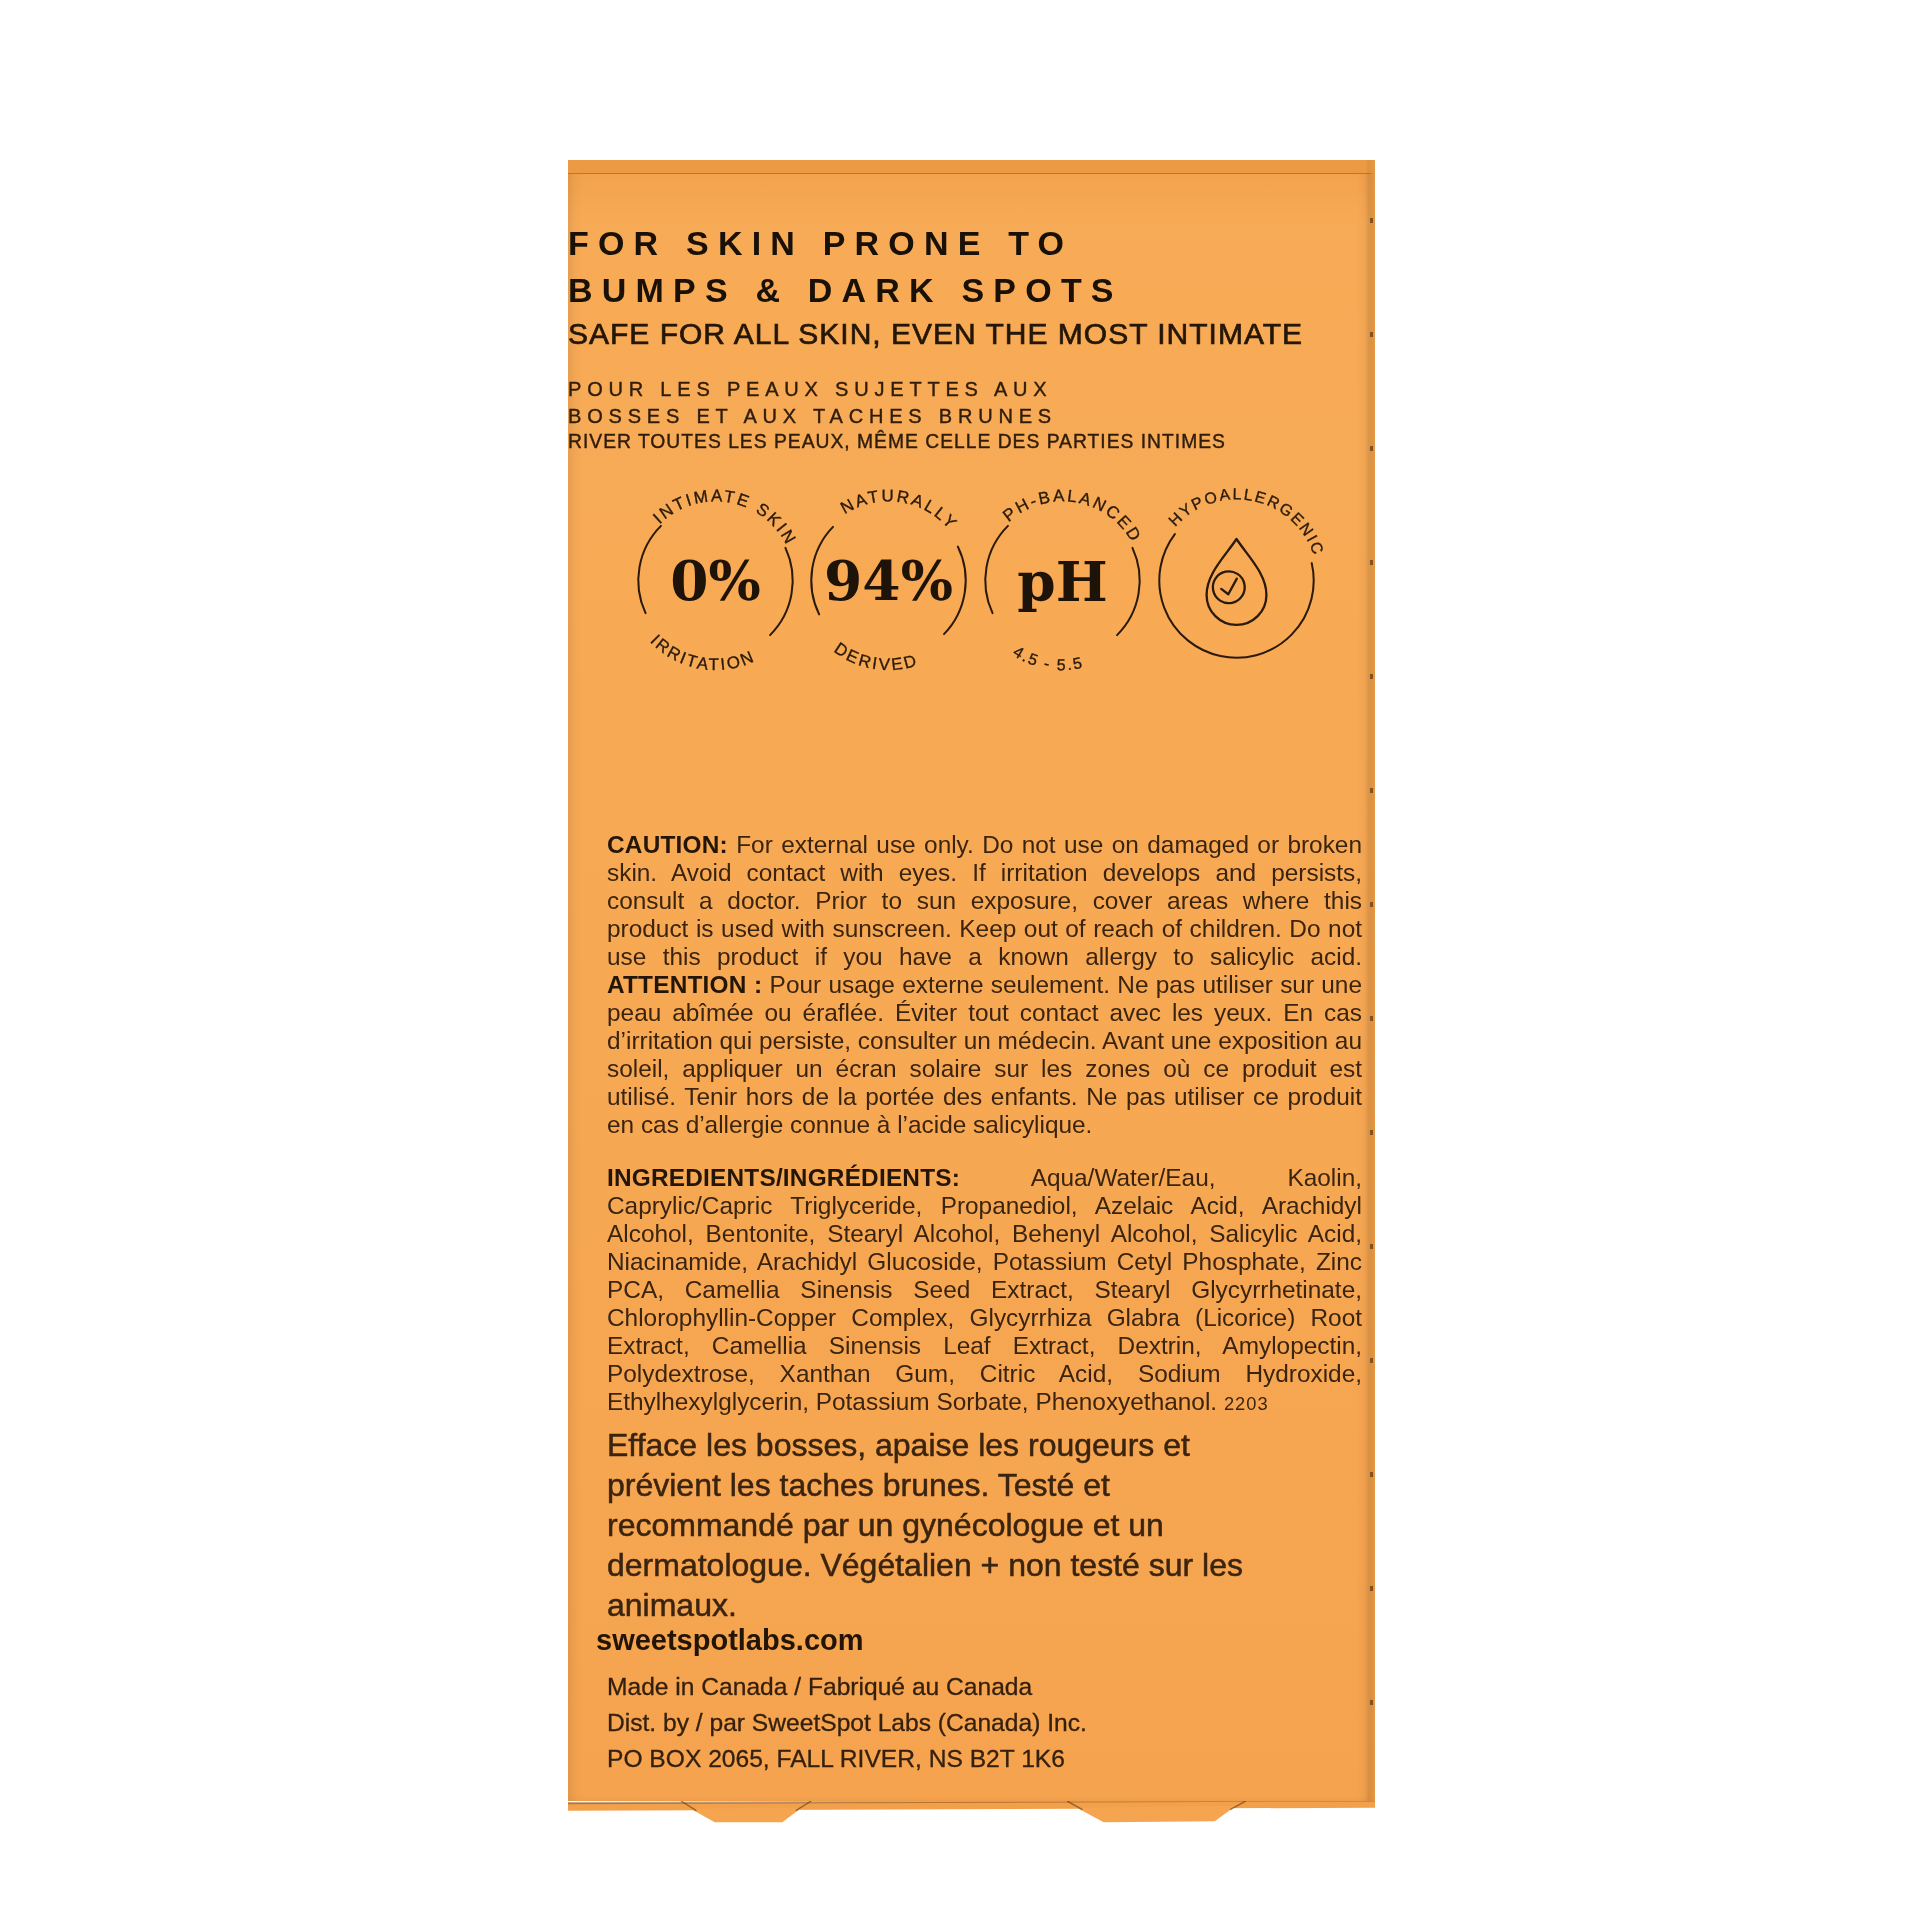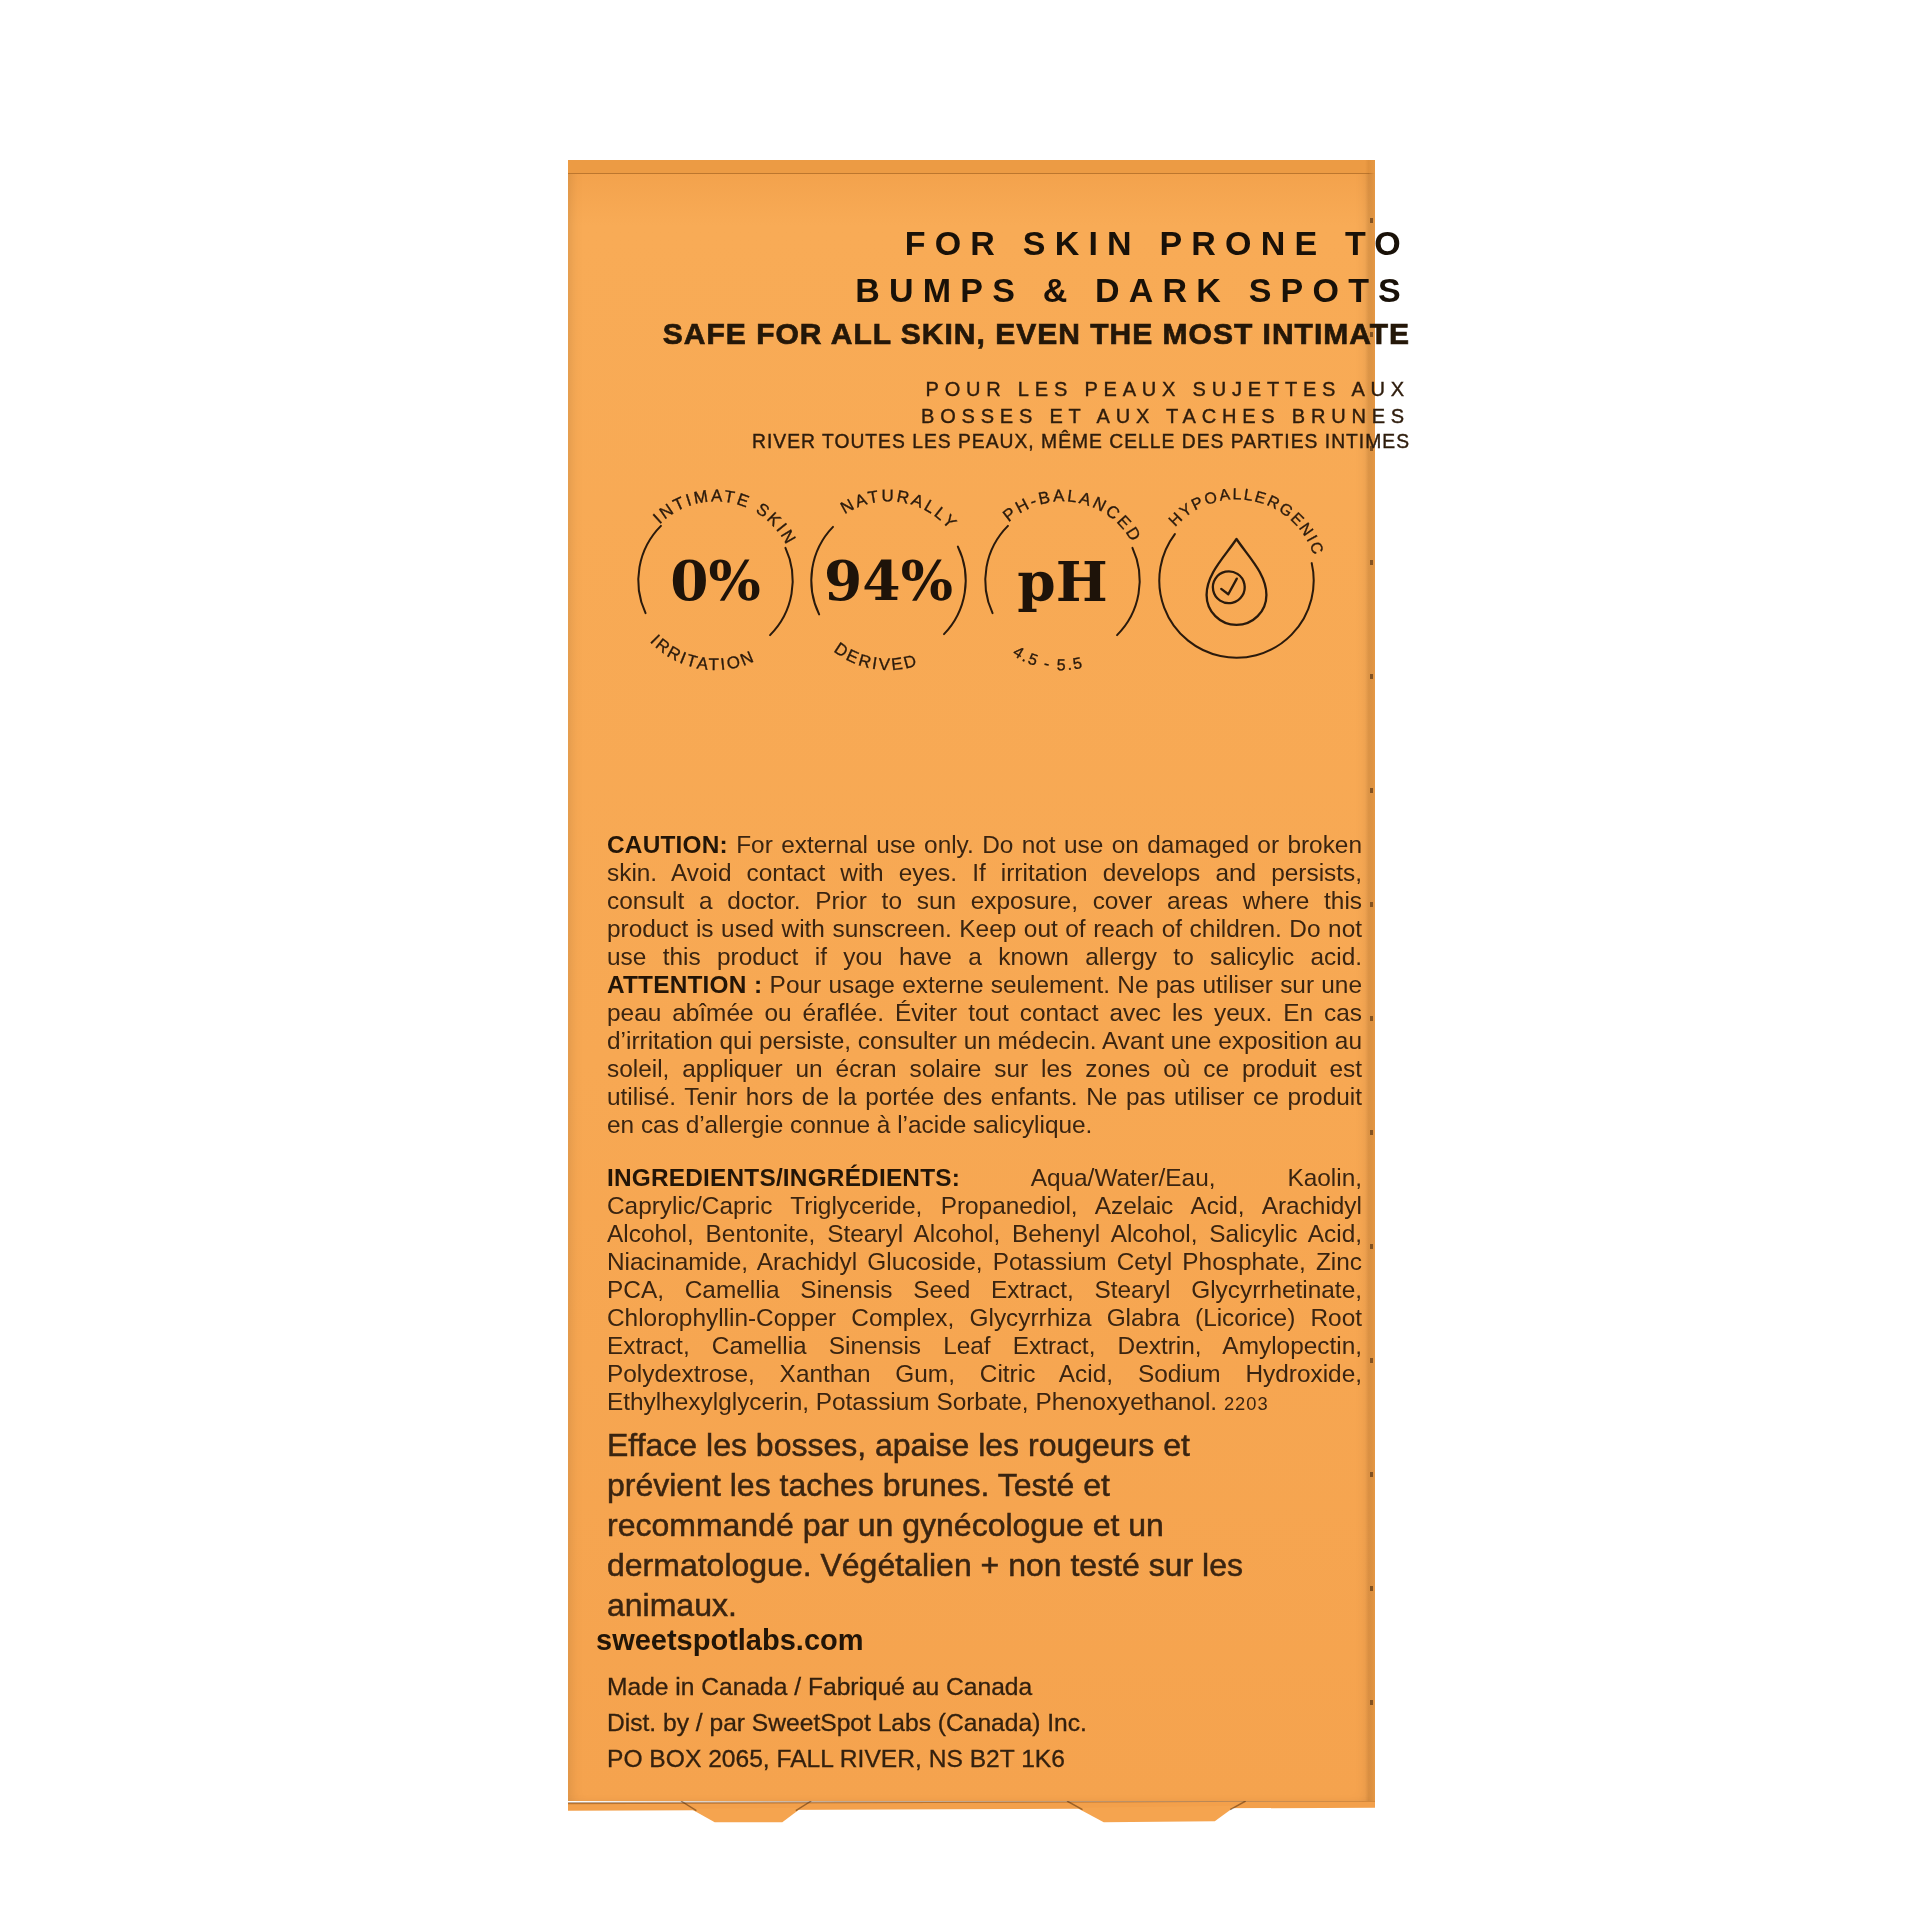--- a/index.html
+++ b/index.html
@@ -7,24 +7,24 @@
          font-family:"Liberation Sans",sans-serif;}
   .box{position:absolute;left:568px;top:160px;width:807px;height:1641px;
        background:linear-gradient(180deg,#f2a04a 0%,#f8ab56 4%,#f7a853 55%,#f5a34e 100%);
        box-shadow:inset 9.7px 0 15.4px -9.7px rgba(0,0,0,.15), inset -13.5px 0 17.4px -11.6px rgba(0,0,0,.22);}
   .top-flap{position:absolute;left:0;top:0;width:100%;height:12.6px;background:#ec9b44;
             border-bottom:1px solid rgba(100,50,5,.35);}
   .right-edge{position:absolute;right:0;top:0;width:9.7px;height:100%;
               background:linear-gradient(90deg, rgba(0,0,0,0) 0%, rgba(120,60,0,.10) 35%, #e79843 100%);}
   .right-edge::after{content:"";position:absolute;right:1.9px;top:58px;bottom:58px;width:2.9px;
               background:repeating-linear-gradient(to bottom, rgba(55,28,6,.55) 0 4.8px, rgba(55,28,6,0) 4.8px 114px);}
-  .centered{position:absolute;left:0;width:798px;text-align:right;color:#241708;margin-left:44px;}
+  .centered{position:absolute;left:0;width:798px;text-align:left;color:#241708;}
   .headline{top:60px;font-size:34px;font-weight:bold;letter-spacing:9.2px;line-height:47px;
             color:#191108;white-space:pre-line;}
-  .subheadline{top:157px;font-size:30px;letter-spacing:1px;font-weight:bold;-webkit-text-stroke:0.7px #241708;}
+  .subheadline{top:157px;font-size:30px;letter-spacing:1px;-webkit-text-stroke:0.7px #241708;}
   .fr-head{top:216px;font-size:20px;letter-spacing:5.8px;line-height:26.6px;white-space:pre-line;
            -webkit-text-stroke:0.4px #2e1c0c;color:#2e1c0c;}
   .fr-sub{top:271px;font-size:19.3px;letter-spacing:1px;-webkit-text-stroke:0.4px #2e1c0c;color:#2e1c0c;}
   .badges{position:absolute;top:319px;left:0;width:798px;display:flex;justify-content:center;
           padding-left:17.4px;box-sizing:border-box;}
   .badge{width:193px;height:203px;margin:0 -9.7px;flex:0 0 auto;}
   .badge svg{display:block;width:193px;height:203px;}
   .arc-stroke{fill:none;stroke:#2a1a0c;stroke-width:2.1;stroke-linecap:round;}
   .arc-text{font-family:"Liberation Sans",sans-serif;font-size:17.5px;letter-spacing:2.4px;
             fill:#2a1a0c;stroke:#2a1a0c;stroke-width:.35;}

